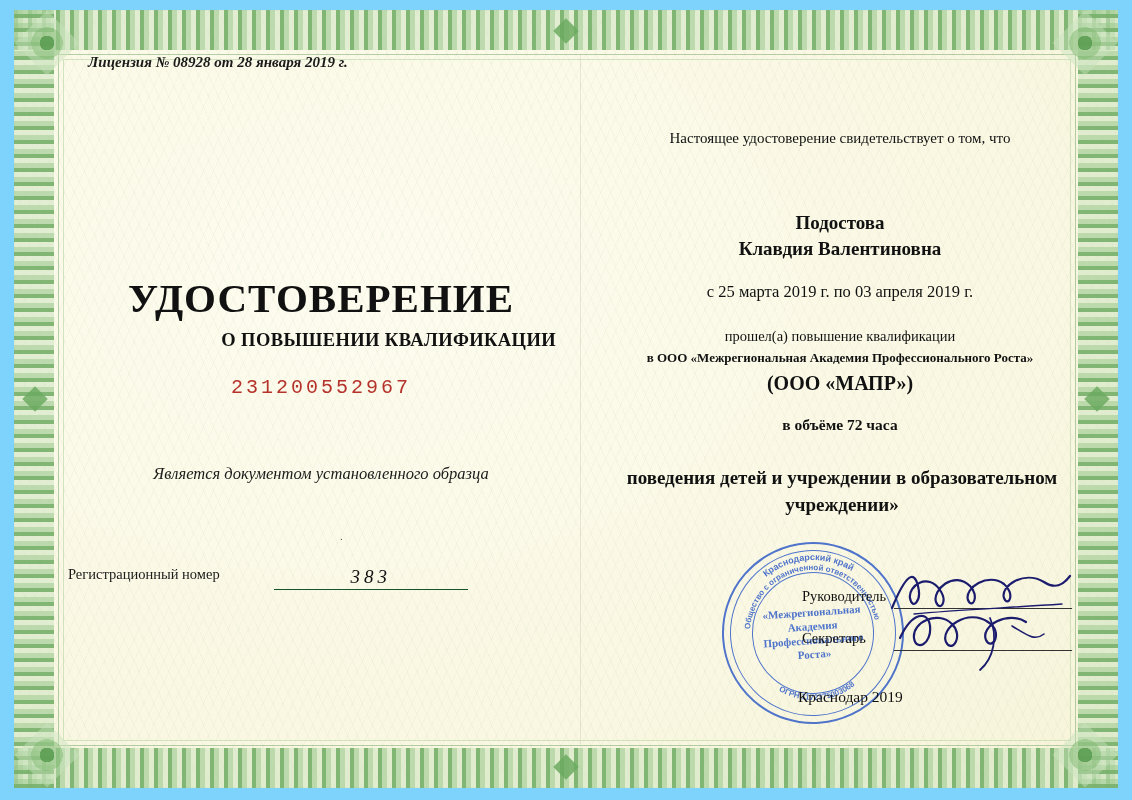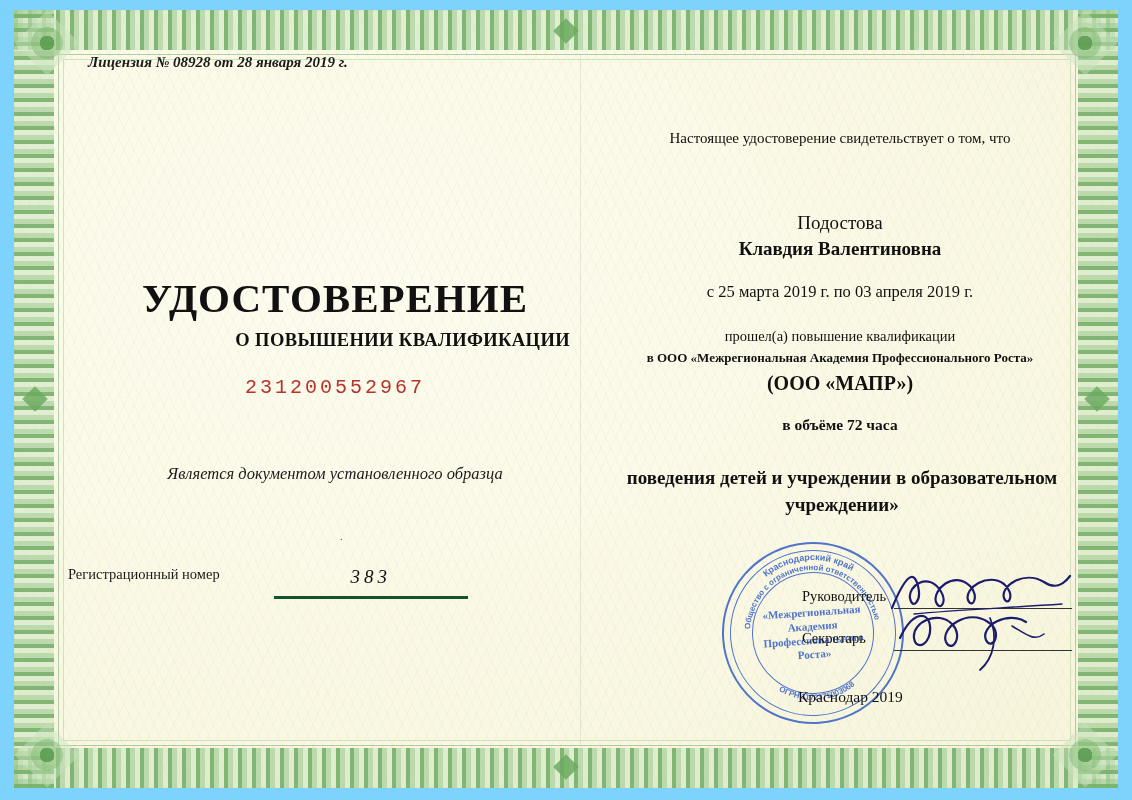--- a/index.html
+++ b/index.html
@@ -117,21 +117,21 @@
     left: 566px; top: 44px;
     width: 1px; height: 690px;
     background: rgba(170,170,150,.25);
   }
 
   
   .content { position: absolute; inset: 0; }
 
   .left-col {
     position: absolute;
-    left: 100px; top: 64px;
+    left: 86px; top: 64px;
     width: 470px; height: 660px;
   }
   .right-col {
     position: absolute;
     left: 586px; top: 64px;
     width: 476px; height: 660px; margin-left: 16px;
   }
 
   .license {
     position: absolute;
@@ -192,43 +192,43 @@
     gap: 36px;
   }
   .reg-label {
     font-size: 14.5px;
     color: #1a1a1a;
     white-space: nowrap;
   }
   .reg-value {
     margin-left: 18px;
     flex: 1;
-    border-bottom: 3px solid #14532d;
+    border-bottom: 1px solid #14532d;
     text-align: center;
     font-family: "Liberation Serif", serif;
     font-style: italic;
     font-size: 19px;
     letter-spacing: 4px;
-    padding-bottom: 8px;
+    padding-bottom: 1px;
     color: #111;
   }
   .tiny-dot {
     position: absolute;
     left: 340px; top: 530px;
     font-size: 11px;
     color: #555;
   }
 
   
   .r-line {
     text-align: center;
     color: #111;
   }
   .r-intro   { position:absolute; left:0; top:66px;  width:476px; font-size:15px; }
-  .r-name1   { position:absolute; left:0; top:148px; width:476px; font-size:19px; font-weight:normal; }
+  .r-name1   { position:absolute; left:0; top:148px; width:476px; font-size:19px; font-weight:bold; }
   .r-name2   { position:absolute; left:0; top:174px; width:476px; font-size:19px; font-weight:bold; }
   .r-dates   { position:absolute; left:0; top:218px; width:476px; font-size:16.5px; font-weight:normal; }
   .r-passed  { position:absolute; left:0; top:264px; width:476px; font-size:14.5px; }
   .r-org1    { position:absolute; left:0; top:286px; width:476px; font-size:13px; font-weight:bold; }
   .r-org2    { position:absolute; left:0; top:308px; width:476px; font-size:20px; font-weight:bold; }
   .r-volume  { position:absolute; left:0; top:352px; width:476px; font-size:15.5px; font-weight:bold; }
   .r-program { position:absolute; left:2px; top:400px; width:476px; font-size:19px; font-weight:bold; line-height: 27px; }
 
   
   .sig-block {

